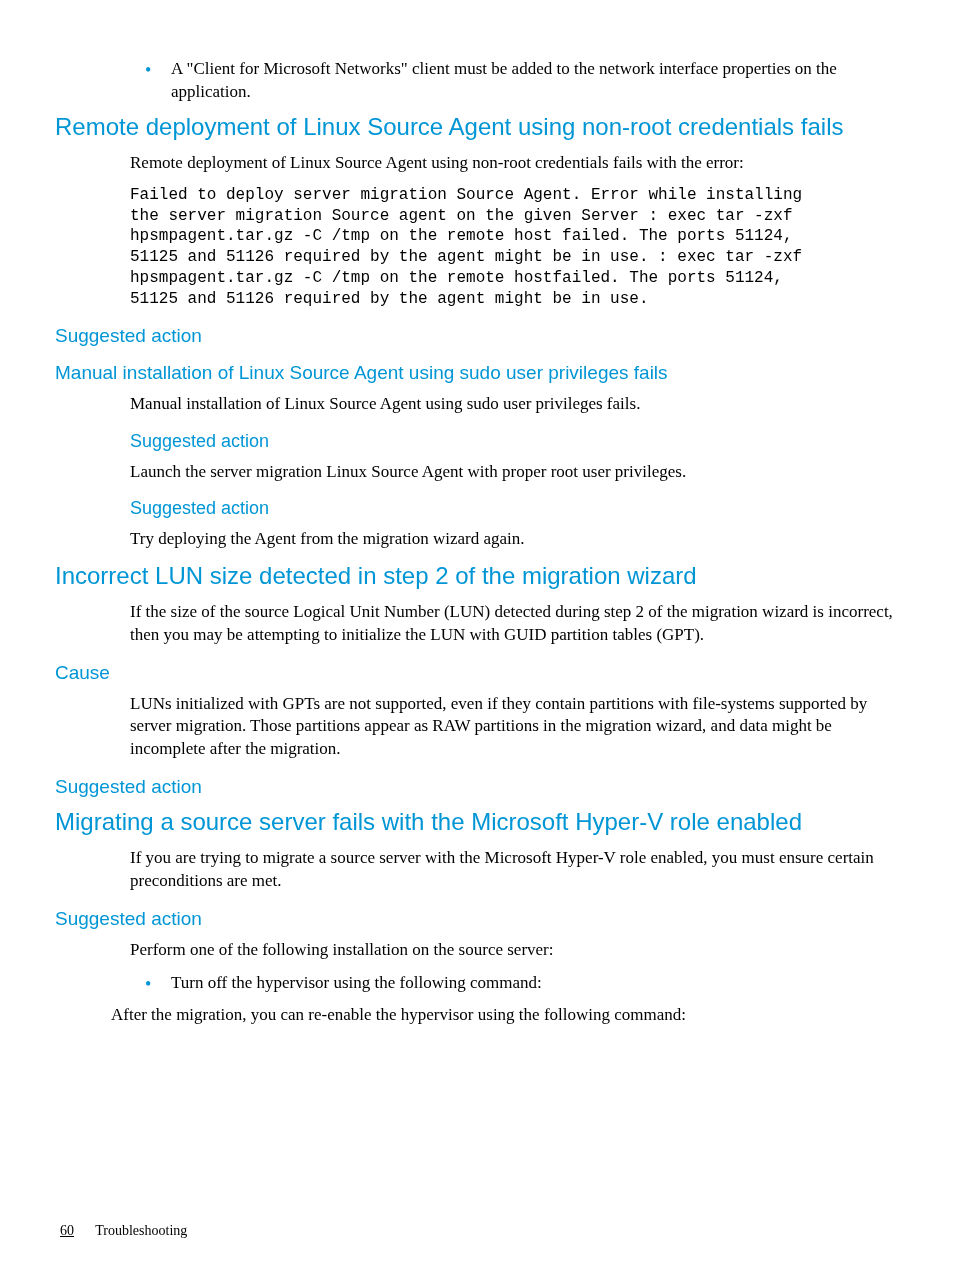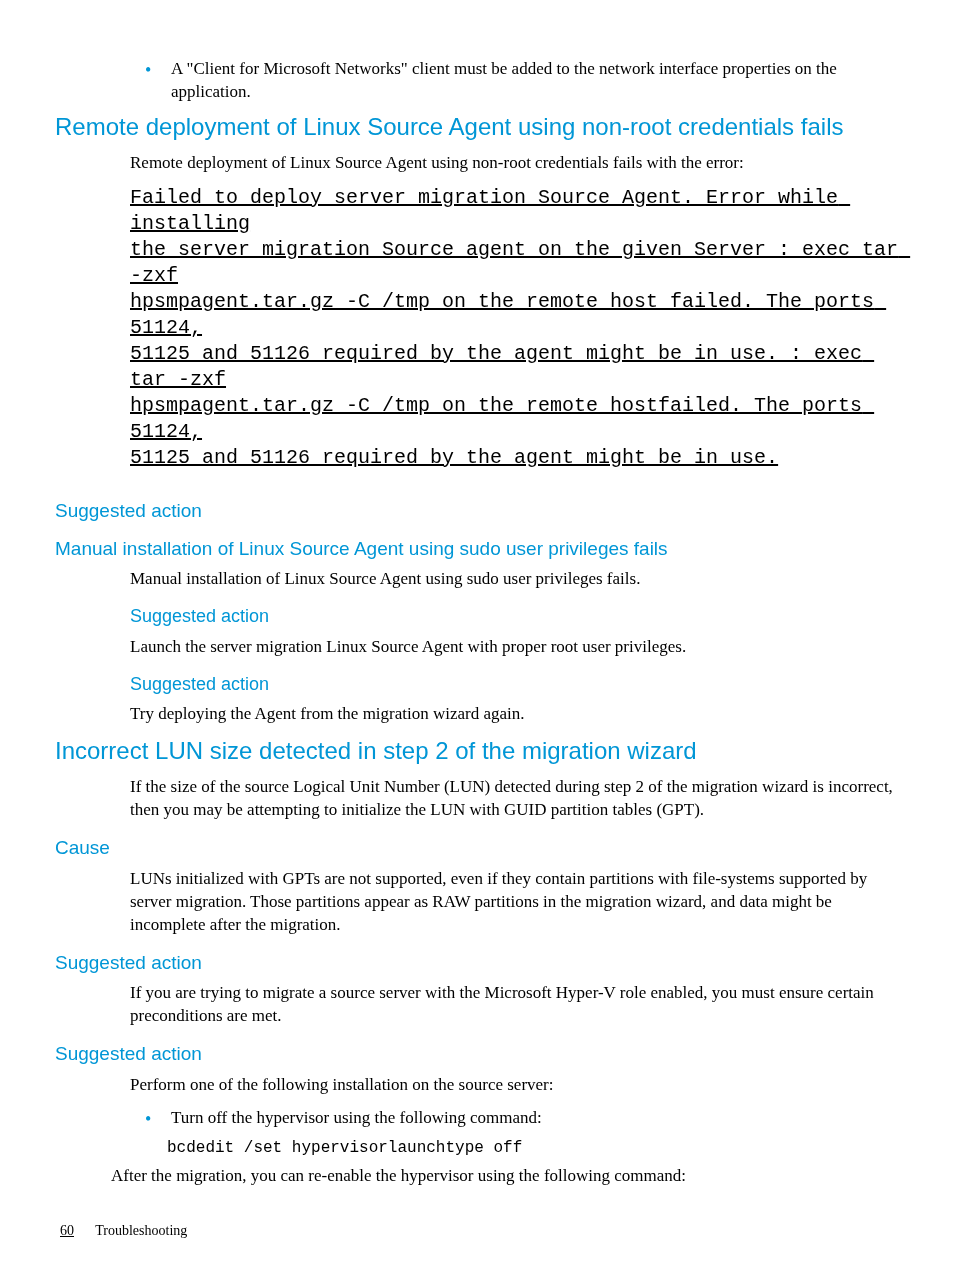--- a/index.html
+++ b/index.html
@@ -30,26 +30,25 @@
   .body-text {
     margin-left: 75px;
     margin-bottom: 10px;
     font-size: 17px;
     line-height: 1.35;
   }
   .body-text.indent2 { margin-left: 56px; }
   .code-block {
     margin-left: 75px;
     font-family: 'Courier New', monospace;
-    font-size: 20px;
+    font-size: 16px;
     line-height: 1.3;
     white-space: pre-wrap;
-    margin-bottom: 28px;
+    margin-bottom: 14px;
     margin-top: 6px;
-    text-decoration: underline;
   }
   .code-inline {
     margin-left: 112px;
     font-family: 'Courier New', monospace;
     font-size: 16px;
     margin-bottom: 8px;
     margin-top: 4px;
   }
   .h2 {
     font-family: Arial, Helvetica, sans-serif;
@@ -117,29 +116,29 @@
 
   <div class="h4">Suggested action</div>
   <div class="body-text">Try deploying the Agent from the migration wizard again.</div>
 
   <div class="h2">Incorrect LUN size detected in step 2 of the migration wizard</div>
   <div class="body-text">If the size of the source Logical Unit Number (LUN) detected during step 2 of the migration wizard is incorrect, then you may be attempting to initialize the LUN with GUID partition tables (GPT).</div>
   <div class="h3">Cause</div>
   <div class="body-text">LUNs initialized with GPTs are not supported, even if they contain partitions with file-systems supported by server migration. Those partitions appear as RAW partitions in the migration wizard, and data might be incomplete after the migration.</div>
   <div class="h3">Suggested action</div>
 
+  <div class="h2">Migrating a source server fails with the Microsoft Hyper-V role enabled</div>
   <div class="body-text">If you are trying to migrate a source server with the Microsoft Hyper-V role enabled, you must ensure certain preconditions are met.</div>
   <div class="h3">Suggested action</div>
   <div class="body-text">Perform one of the following installation on the source server:</div>
 
   <div class="bullet-item">
     <span class="bullet-dot">•</span>
     <span class="bullet-text">Turn off the hypervisor using the following command:</span>
   </div>
-  <div class="code-inline">bcdedit /set hypervisorlaunchtype off</div>
   <div class="body-text indent2">After the migration, you can re-enable the hypervisor using the following command:</div>
 
 </div>
 
 <div class="footer">
   <span class="pnum">60</span>
   <span>Troubleshooting</span>
 </div>
 
 </body></html>

